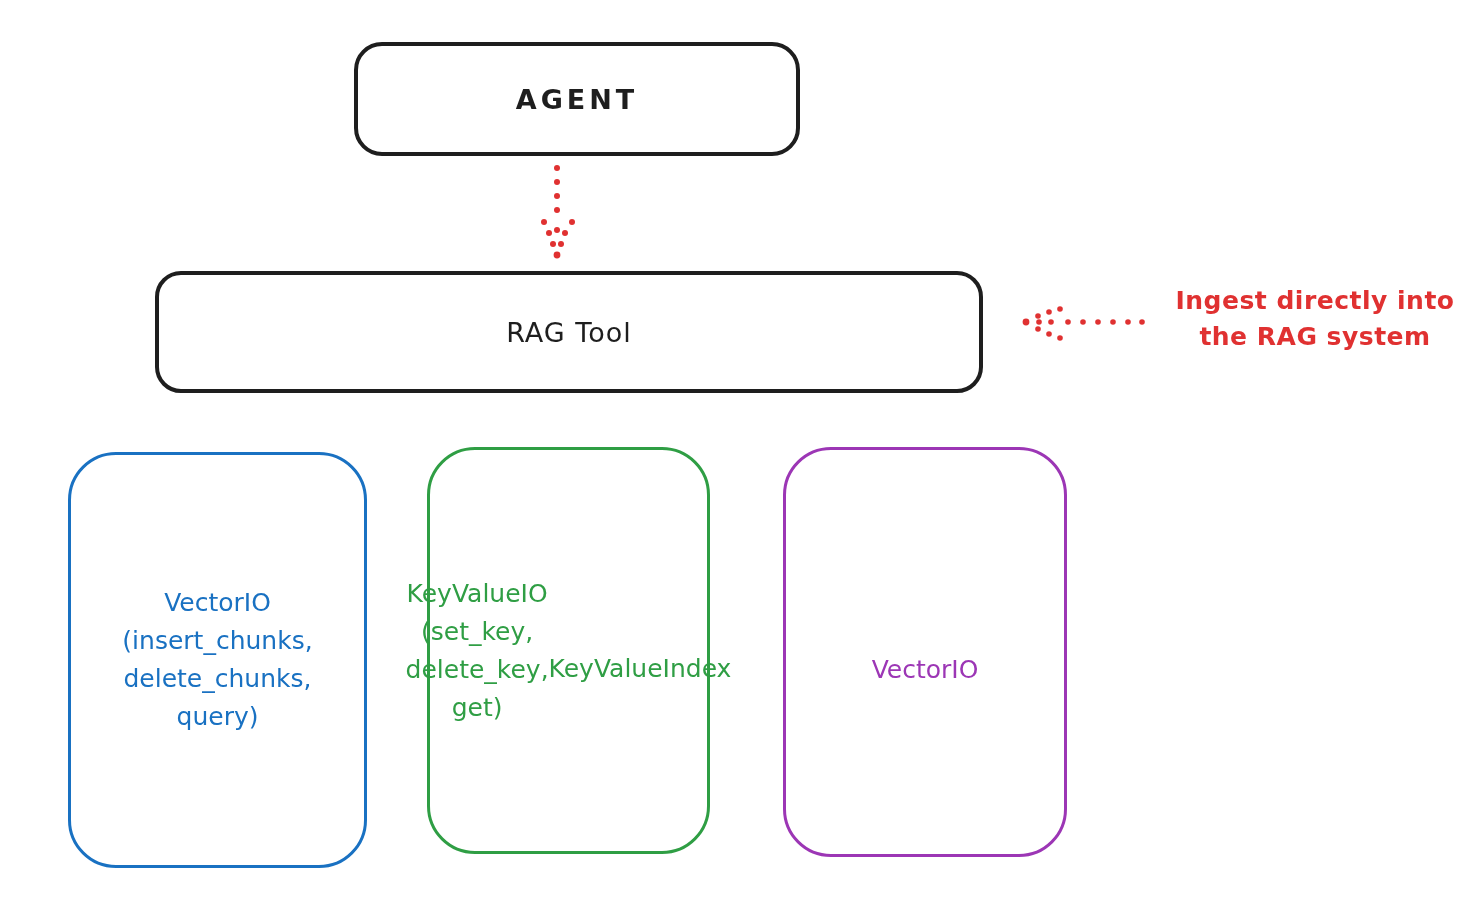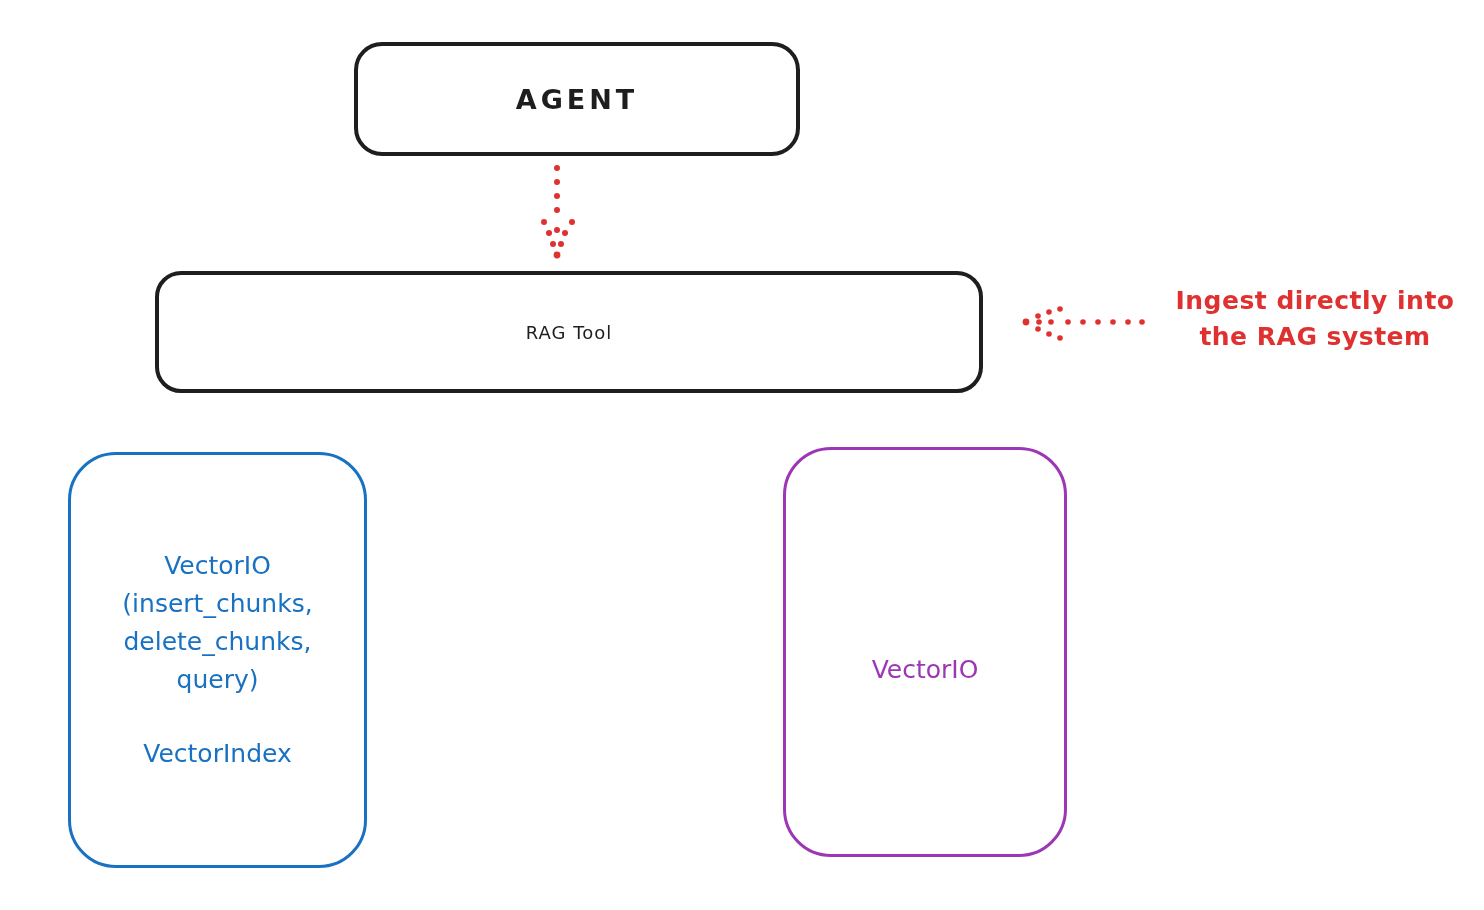--- a/index.html
+++ b/index.html
@@ -16,24 +16,24 @@
     position:absolute;display:flex;align-items:center;justify-content:center;
     background:#fff;border-style:solid;text-align:center;box-sizing:border-box;
   }
   .node-black{border-width:4px;border-color:var(--ink);color:var(--ink);}
   .agent{
     left:354px;top:42px;width:446px;height:114px;border-radius:28px;
     font-size:27px;font-weight:600;letter-spacing:4px;
   }
   .ragtool{
     left:155px;top:271px;width:828px;height:122px;border-radius:26px;
-    font-size:18px;font-weight:500;letter-spacing:1px;
+    font-size:27px;font-weight:500;letter-spacing:1px;
   }
   .backend{
-    flex-direction:column;border-width:3.5px;border-radius:48px;
+    flex-direction:row;border-width:3.5px;border-radius:48px;
     font-size:25px;line-height:1.52;font-weight:500;
   }
   .backend .index-label{margin-top:36px;}
   .io-text{white-space:pre-line;}
   .backend-blue{left:68px;top:452px;width:299px;height:416px;border-color:var(--blue);color:var(--blue);}
   .backend-green{left:427px;top:447px;width:283px;height:407px;border-color:var(--green);color:var(--green);}
   .backend-purple{left:783px;top:447px;width:284px;height:410px;border-color:var(--purple);color:var(--purple);}
   .arrow{position:absolute;color:var(--red);}
   .annotation{
     position:absolute;left:1140px;top:283px;width:350px;
@@ -92,21 +92,26 @@
   </svg>
 
   <div class="annotation">Ingest directly into
 the RAG system</div>
 
   <div class="node backend backend-blue">
     <div class="io-text">VectorIO
 (insert_chunks,
 delete_chunks,
 query)</div>
-    <div class="index-label">VectorIndex</div>
   </div>
 
+  <div class="node backend backend-green">
+    <div class="io-text">KeyValueIO
+(set_key,
+delete_key, get)</div>
+    <div class="index-label">KeyValueIndex</div>
+  </div>
 
   <div class="node backend backend-purple">
     <div class="index-label">VectorIO</div>
   </div>
 
 </div>
 
 </body></html>

